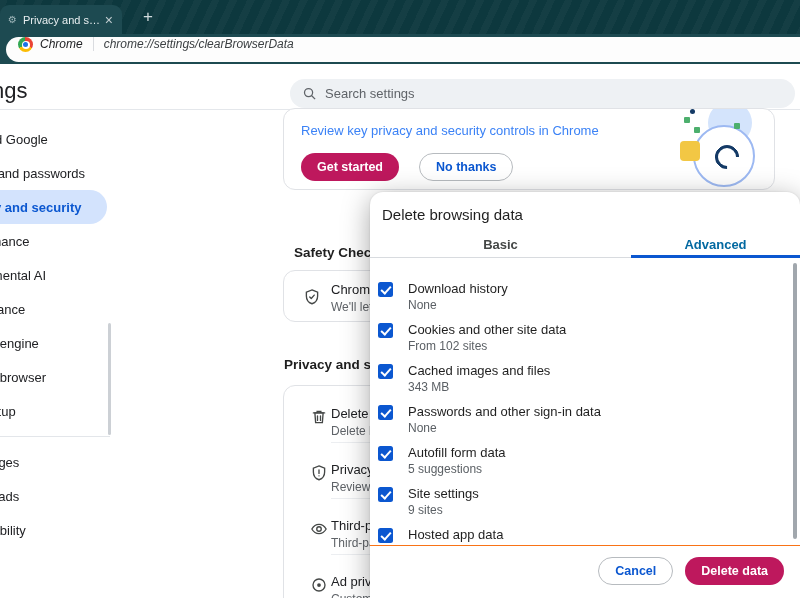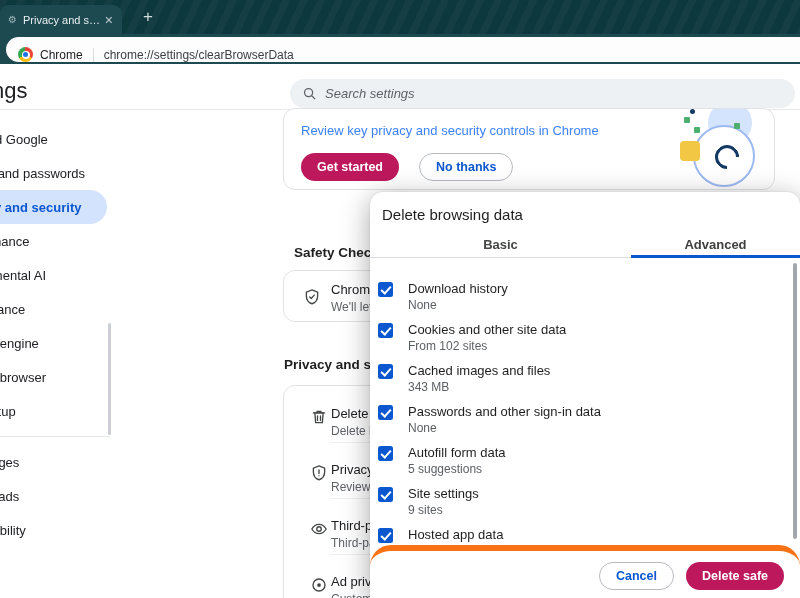--- a/index.html
+++ b/index.html
@@ -9,35 +9,35 @@
   
   .tabstrip { position:absolute; left:0; top:0; width:800px; height:34px; background:#0d383e; z-index:10; }
   .tabstrip::after { content:""; position:absolute; inset:0; background:repeating-linear-gradient(115deg, rgba(255,255,255,.03) 0 7px, transparent 7px 16px); pointer-events:none; }
   .tab { position:absolute; left:0; top:5px; width:122px; height:29px; background:#1d4a51; border-radius:9px 9px 0 0; display:flex; align-items:center; padding:0 6px 0 8px; z-index:2; }
   .tab-fav { font-size:10px; color:#9fb6ba; line-height:1; margin-right:6px; font-family:"DejaVu Sans", sans-serif; }
   .tab-title { flex:1; font-size:11px; color:#e8eef0; white-space:nowrap; overflow:hidden; text-overflow:ellipsis; }
   .tab-close { font-size:14px; color:#c2ced1; line-height:1; padding:0 3px; cursor:default; }
   .newtab { position:absolute; left:138px; top:7px; width:20px; height:20px; font-size:17px; color:#d2dcde; text-align:center; line-height:19px; }
 
   .toolbar { position:absolute; left:0; top:34px; width:800px; height:30px; background:#1d4a51; z-index:10; }
-  .omnibox { position:absolute; left:6px; top:3px; height:25px; width:calc(100% - 6px); background:#fdfdfd; border-radius:13px 0 0 13px; display:flex; align-items:flex-end; }
+  .omnibox { position:absolute; left:6px; top:3px; height:25px; width:calc(100% - 6px); background:#fdfdfd; border-radius:13px 0 0 13px; display:flex; align-items:flex-start;font-style:italic; }
   .chrome-logo { width:15px; height:15px; border-radius:50%; margin-left:12px; background:conic-gradient(#ea4335 0 120deg, #fbbc04 120deg 240deg, #34a853 240deg 360deg); position:relative; flex:0 0 auto; }
   .chrome-logo::before { content:""; position:absolute; inset:3.5px; border-radius:50%; background:#fff; }
   .chrome-logo::after { content:""; position:absolute; inset:5px; border-radius:50%; background:#1a73e8; }
   .chip-label { font-size:12px; color:#202124; margin-left:7px; }
   .omni-sep { width:1px; height:14px; background:#dadce0; margin:0 10px; }
   .omni-url { font-size:12px; color:#3c4043; white-space:nowrap; }
 
   
   .page-header { position:absolute; left:0; top:64px; width:800px; height:46px; background:#fff; }
   .page-title { position:absolute; left:-52px; top:78px; font-size:22px; color:#202124; white-space:nowrap; }
   .header-divider { position:absolute; left:0; top:109px; width:800px; height:1px; background:#e4e7eb; }
   .search-box { position:absolute; left:290px; top:79px; width:505px; height:29px; background:#eef1f4; border-radius:15px; display:flex; align-items:center; }
   .search-box svg { margin-left:12px; flex:0 0 auto; }
-  .search-input { border:none; outline:none; background:transparent; font-family:"Liberation Sans",sans-serif; font-size:13px; color:#737373; margin-left:8px; flex:1;font-style:italic; }
+  .search-input { border:none; outline:none; background:transparent; font-family:"Liberation Sans",sans-serif; font-size:13px; color:#737373; margin-left:8px; flex:1; }
   .search-input::placeholder { color:#5f6368; }
 
   
   .sidebar { position:absolute; left:0; top:122px; width:110px; }
   .sb-item { height:34px; width:107px; display:flex; align-items:center; border-radius:0 17px 17px 0; }
   .sb-item span { margin-left:-45px; font-size:13px; color:#202124; white-space:nowrap; }
   .sb-item.active { background:#d3e3fd; }
   .sb-item.active span { color:#0b57d0; font-weight:700; }
   .sb-divider { width:110px; height:1px; background:#e3e6ea; margin:8px 0; }
   .sb-scrollbar { position:absolute; left:108px; top:323px; width:3px; height:112px; background:#ccd0d5; border-radius:2px; }
@@ -76,29 +76,29 @@
   .pr-icon { position:absolute; left:26px; top:22px; }
   .pr-title { font-size:13px; color:#202124; line-height:15px; white-space:nowrap; }
   .pr-sub { font-size:12px; color:#5f6368; line-height:14px; margin-top:3px; white-space:nowrap; }
 
   
   .dialog { position:absolute; left:370px; top:192px; width:430px; height:406px; background:#fff; border-radius:13px 13px 0 0; box-shadow:0 6px 28px rgba(0,0,0,.35), 0 0 2px rgba(0,0,0,.12); z-index:30; overflow:hidden; }
   .dlg-title { position:absolute; left:12px; top:14px; font-size:15px; color:#1f1f1f; }
   .dlg-tabs { position:absolute; left:0; top:230px; width:100%; height:28px; display:flex; border-bottom:1px solid #d8dbdf; top:38px; }
   .dlg-tab { display:flex; align-items:center; justify-content:center; font-size:13px; font-weight:700; color:#444746; height:28px;margin-left:32px; }
   .dlg-tab.basic { flex:0 0 197px; }
-  .dlg-tab.advanced { flex:1; color:#404040; box-shadow:inset 0 -3px 0 #0b57d0; }
+  .dlg-tab.advanced { flex:1; color:#0369a1; box-shadow:inset 0 -3px 0 #0b57d0; }
   .dlg-list { position:absolute; left:0; top:67px; width:100%; height:286px; overflow:hidden; padding-top:16px; }
   .dlg-row { position:relative; height:41px; padding:6px 0 0 38px; }
   .cb { position:absolute; left:8px; top:7px; width:15px; height:15px; background:#0b57d0; border-radius:2.5px; }
   .cb::after { content:""; position:absolute; left:5px; top:2px; width:4px; height:8px; border:solid #fff; border-width:0 2px 2px 0; transform:rotate(42deg); }
   .dlg-row-label { font-size:13px; color:#1f1f1f; line-height:16px; }
   .dlg-row-detail { font-size:12px; color:#5a5f64; line-height:15px; margin-top:1px; }
   .dlg-scrollbar { position:absolute; right:3px; top:4px; width:4px; height:276px; background:#828991; opacity:.75; border-radius:2px; }
-  .dlg-footer { position:absolute; left:0; bottom:0; width:100%; height:53px; background:#fff; border-top:6px solid #f97316; display:flex; justify-content:flex-end; align-items:flex-start; gap:12px; padding:11px 16px 0 0; z-index:5;border-radius:21px; }
+  .dlg-footer { position:absolute; left:0; bottom:0; width:100%; height:53px; background:#fff; border-top:1px solid #f97316; display:flex; justify-content:flex-end; align-items:flex-start; gap:12px; padding:11px 16px 0 0; z-index:5; }
 </style>
 </head>
 <body>
 
 <div class="screen">
 
   <div class="tabstrip">
     <div class="tab">
       <span class="tab-fav">⚙</span>
       <span class="tab-title">Privacy and security</span>
@@ -285,17 +285,17 @@
       </div>
       <div class="dlg-row">
         <span class="cb"></span>
         <div class="dlg-row-label">Hosted app data</div>
         <div class="dlg-row-detail"></div>
       </div>
       <div class="dlg-scrollbar"></div>
     </div>
     <div class="dlg-footer">
       <button class="btn btn-outline">Cancel</button>
-      <button class="btn btn-primary">Delete safe</button>
+      <button class="btn btn-primary">Delete data</button>
     </div>
   </div>
 
 </div>
 
 </body></html>

